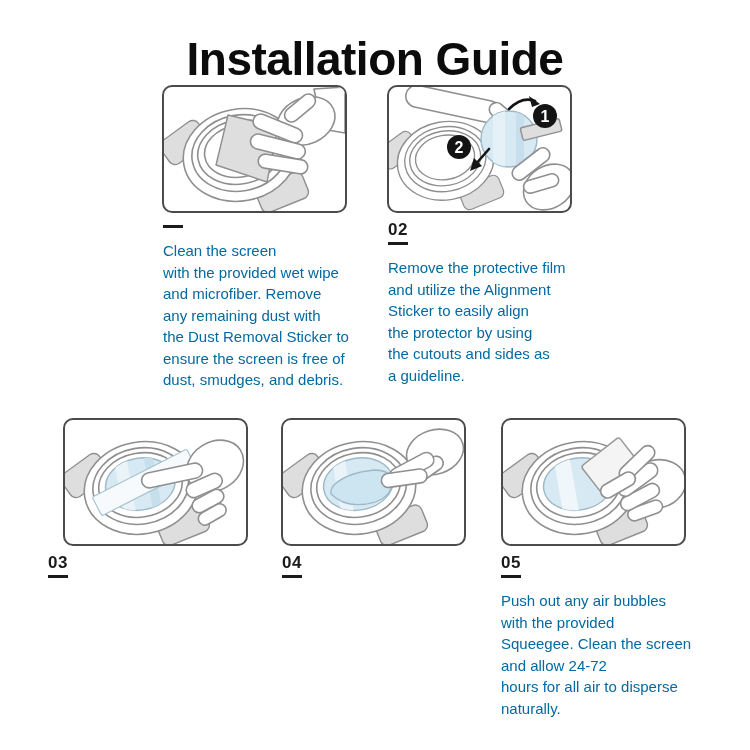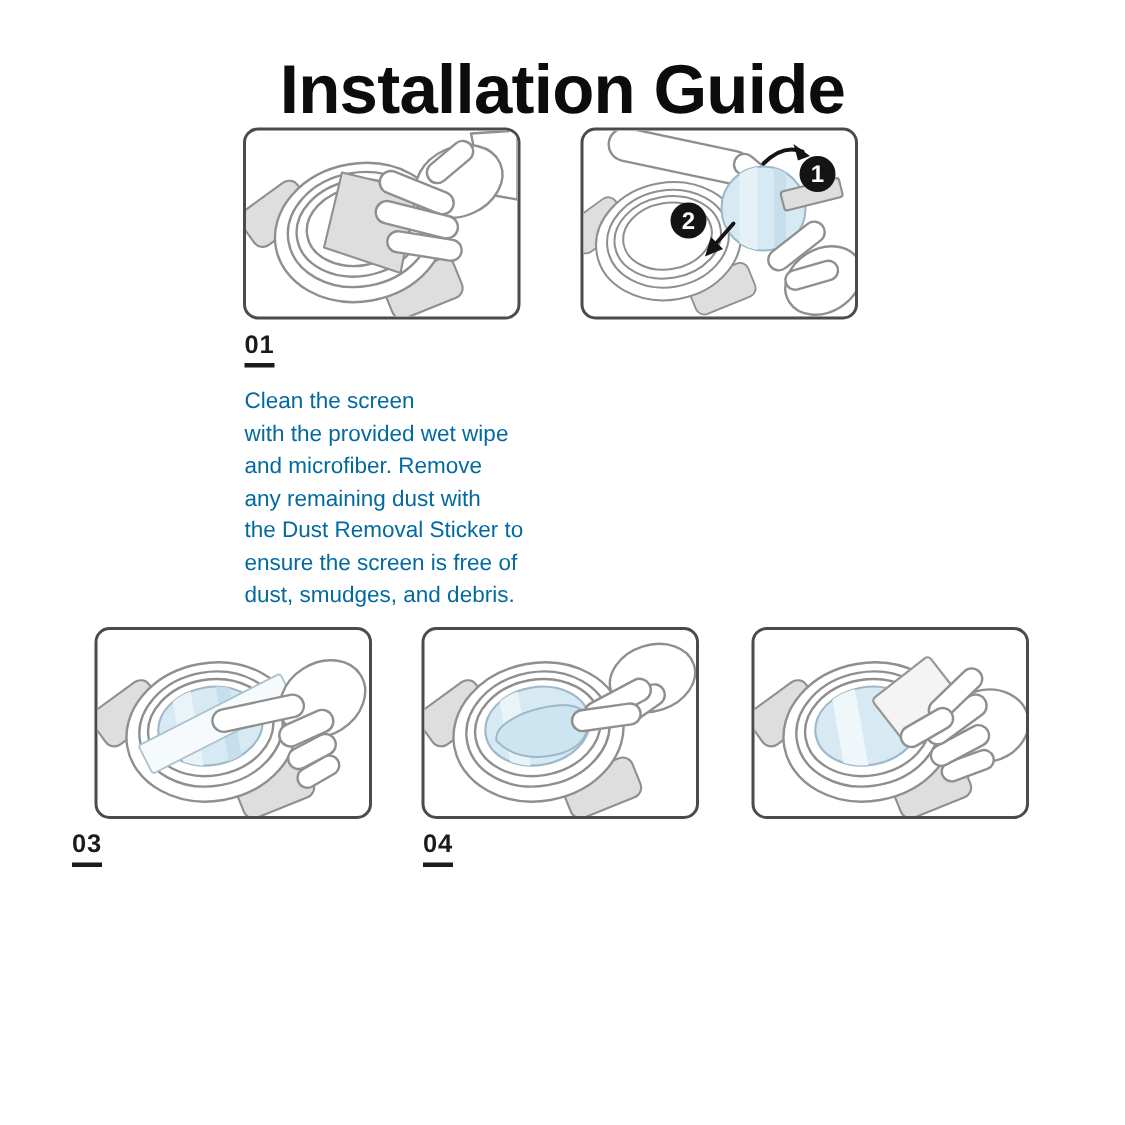--- a/index.html
+++ b/index.html
@@ -187,36 +187,55 @@
         <rect class="ln" x="124" y="84" width="36" height="13" rx="6.5" transform="rotate(-20 142 90)"></rect>
         <rect class="ln" x="116" y="70" width="42" height="14" rx="7" transform="rotate(-28 137 77)"></rect>
         <rect class="ln" x="112" y="52" width="46" height="15" rx="7.5" transform="rotate(-36 135 60)"></rect>
         <rect class="ln" x="112" y="36" width="44" height="14" rx="7" transform="rotate(-44 134 43)"></rect>
         <rect class="ln" x="96" y="58" width="38" height="14" rx="7" transform="rotate(-30 115 65)"></rect>
       </g>
     </svg>
   </div>
 
   <div class="step" id="step-1">
-    <div class="step-num">01</div>
     <div class="step-rule"></div>
     <div class="step-text">Clean the screen
 with the provided wet wipe
 and microfiber. Remove
 any remaining dust with
 the Dust Removal Sticker to
 ensure the screen is free of
 dust, smudges, and debris.</div>
   </div>
 
+  <div class="step" id="step-2">
+    <div class="step-num">02</div>
+    <div class="step-rule"></div>
+    <div class="step-text">Remove the protective film
+and utilize the Alignment
+Sticker to easily align
+the protector by using
+the cutouts and sides as
+a guideline.</div>
+  </div>
 
   <div class="step" id="step-3">
     <div class="step-num">03</div>
     <div class="step-rule"></div>
   </div>
 
   <div class="step" id="step-4">
     <div class="step-num">04</div>
     <div class="step-rule"></div>
   </div>
 
+  <div class="step" id="step-5">
+    <div class="step-num">05</div>
+    <div class="step-rule"></div>
+    <div class="step-text">Push out any air bubbles
+with the provided
+Squeegee. Clean the screen
+and allow 24-72
+hours for all air to disperse
+naturally.</div>
+  </div>
 
 </div>
 
 </body></html>

